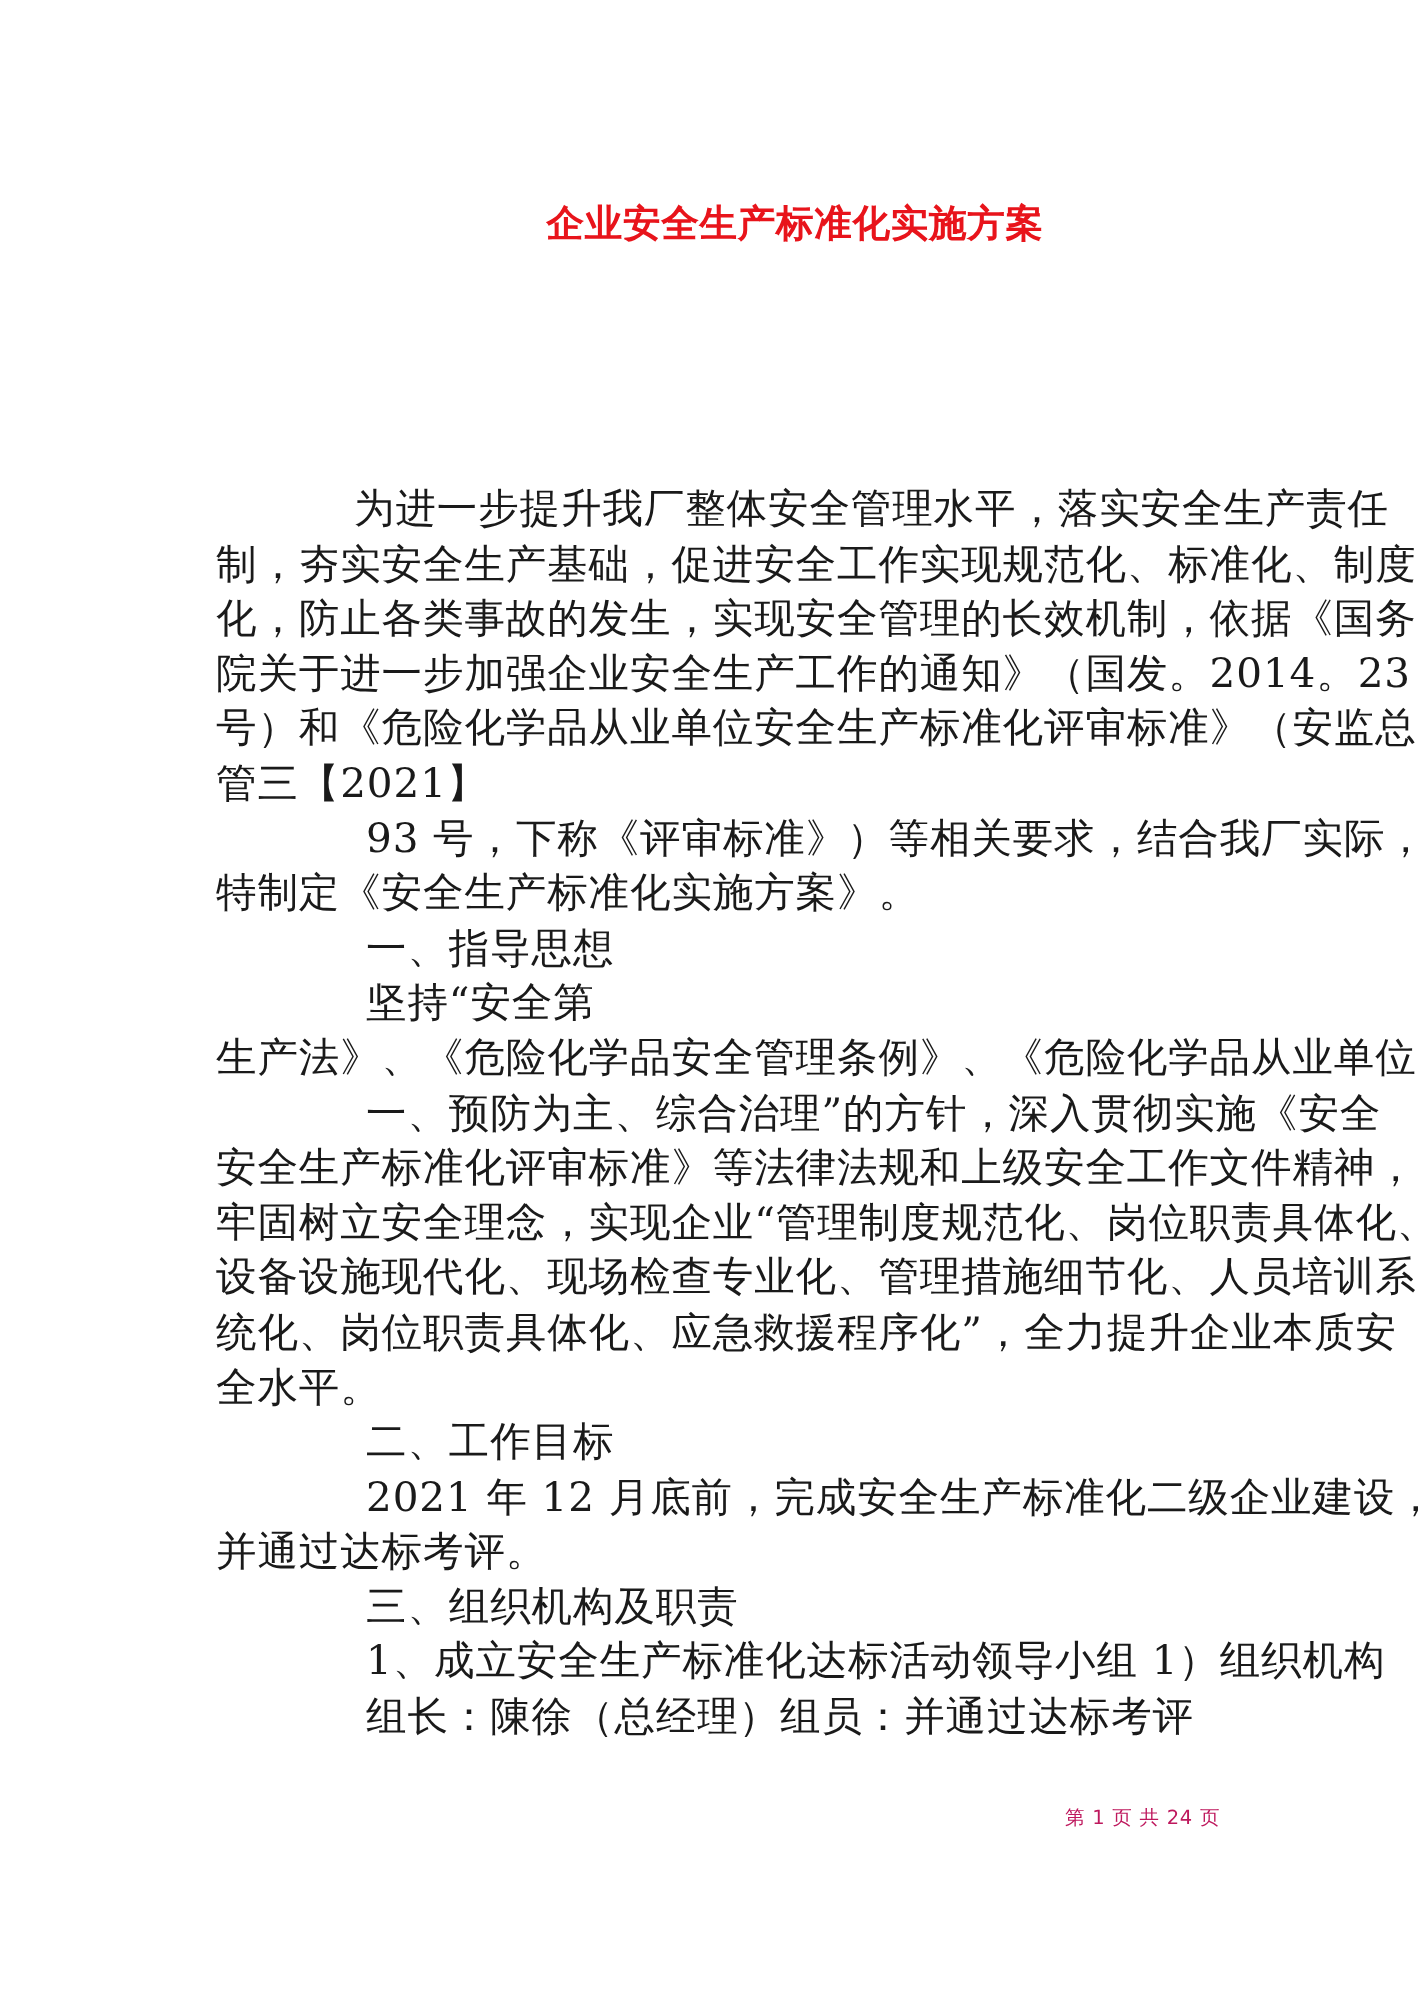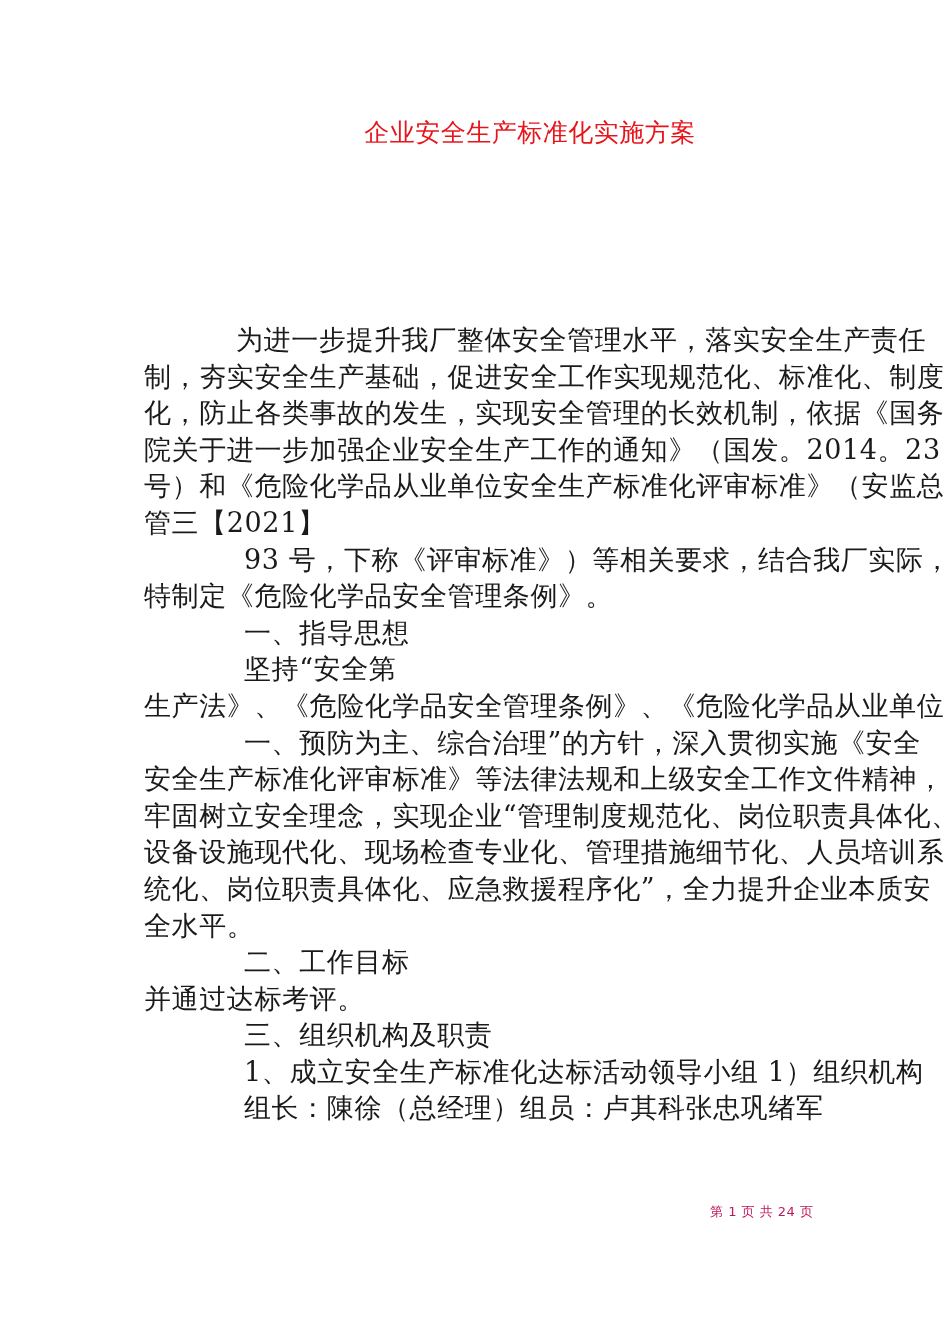--- a/index.html
+++ b/index.html
@@ -19,26 +19,26 @@
       position: absolute;
       left: 0; top: 0;
       width: 950px;
       height: 1344px;
       background: #ffffff;
     }
     .title {
       position: absolute;
       left: 0;
       width: 950px;
-      top: 116px;
+      top: 132px;
       text-align: center;
       padding-left: 110px;
       box-sizing: border-box;
       font-size: 25px;
-      font-weight: normal;
+      font-weight: bold;
       color: #e8141b;
       letter-spacing: 0.5px;
       font-family: "DejaVu Sans", "Liberation Sans", sans-serif;
     }
     .body-text {
       position: absolute;
       left: 144px;
       top: 322px;
       width: 665px;
       font-size: 27px;
@@ -69,31 +69,32 @@
   <div class="title" style="color: rgb(232, 20, 27);">企业安全生产标准化实施方案</div>
 
   <div class="body-text">
     <span class="line indent">为进一步提升我厂整体安全管理水平，落实安全生产责任</span>
     <span class="line">制，夯实安全生产基础，促进安全工作实现规范化、标准化、制度</span>
     <span class="line">化，防止各类事故的发生，实现安全管理的长效机制，依据《国务</span>
     <span class="line">院关于进一步加强企业安全生产工作的通知》（国发。2014。23</span>
     <span class="line">号）和《危险化学品从业单位安全生产标准化评审标准》（安监总</span>
     <span class="line">管三【2021】</span>
     <span class="line indent-sm">93 号，下称《评审标准》）等相关要求，结合我厂实际，</span>
-    <span class="line">特制定《危险化学品安全管理条例》。</span>
+    <span class="line">特制定《安全生产标准化实施方案》。</span>
     <span class="line indent-sm">一、指导思想</span>
     <span class="line indent-sm">坚持“安全第</span>
     <span class="line">生产法》、《危险化学品安全管理条例》、《危险化学品从业单位</span>
     <span class="line indent-sm">一、预防为主、综合治理”的方针，深入贯彻实施《安全</span>
     <span class="line">安全生产标准化评审标准》等法律法规和上级安全工作文件精神，</span>
     <span class="line">牢固树立安全理念，实现企业“管理制度规范化、岗位职责具体化、</span>
     <span class="line">设备设施现代化、现场检查专业化、管理措施细节化、人员培训系</span>
     <span class="line">统化、岗位职责具体化、应急救援程序化”，全力提升企业本质安</span>
     <span class="line">全水平。</span>
     <span class="line indent-sm">二、工作目标</span>
+    <span class="line indent-sm">2021 年 12 月底前，完成安全生产标准化二级企业建设，</span>
     <span class="line">并通过达标考评。</span>
     <span class="line indent-sm">三、组织机构及职责</span>
     <span class="line indent-sm">1、成立安全生产标准化达标活动领导小组 1）组织机构</span>
-    <span class="line indent-sm">组长：陳徐（总经理）组员：卢其科张忠巩绪军</span>
+    <span class="line indent-sm">组长：陳徐（总经理）组员：并通过达标考评</span>
   </div>
 
   <div class="footer">第 1 页 共 24 页</div>
 </div>
 
 </body></html>

